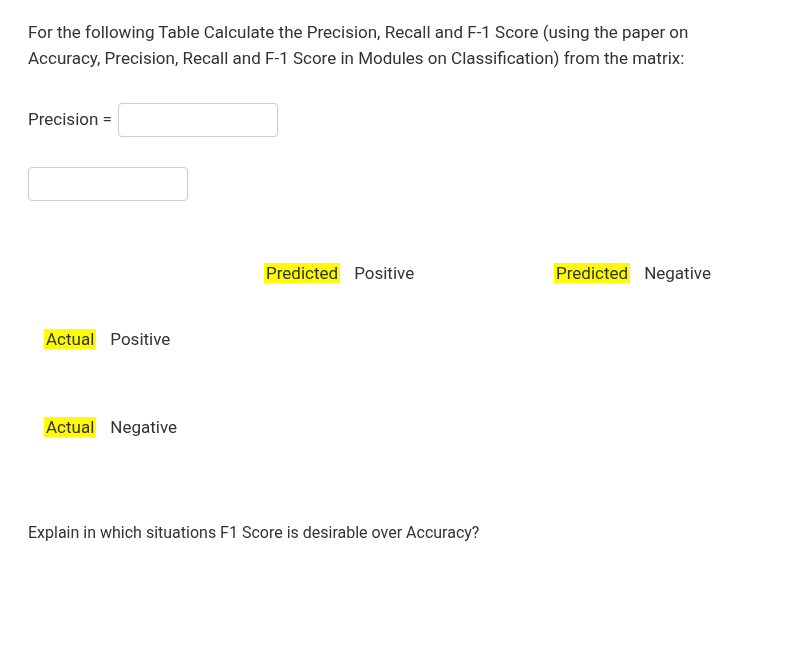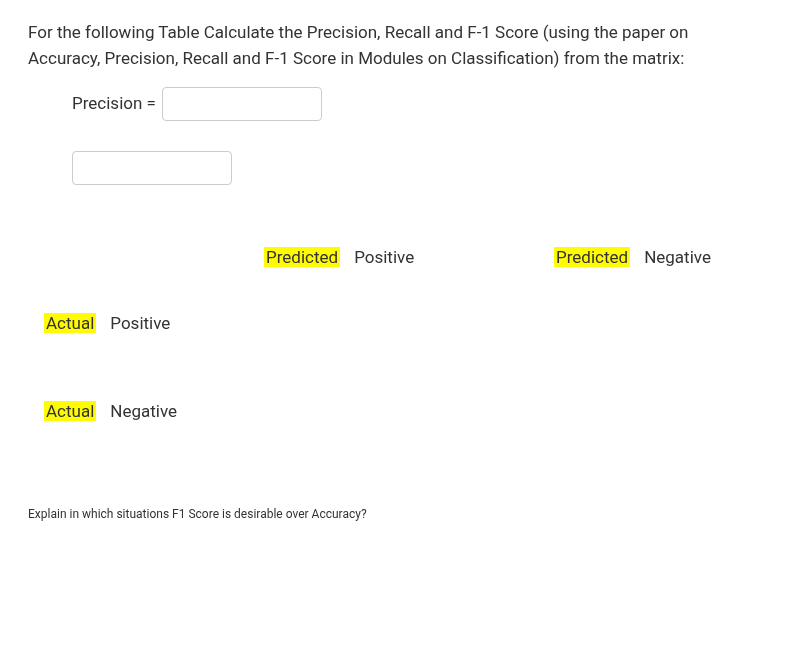--- a/index.html
+++ b/index.html
@@ -12,27 +12,26 @@
       color: #333;
       background: #fff;
       width: 787px;
       height: 646px;
       padding: 20px 28px;
       font-size: 17px;
       line-height: 1.5;
     }
     .intro-text {
       color: #333;
-      margin-bottom: 16px;
+      margin-bottom: 32px;
     }
     .input-row {
       display: flex;
       align-items: center;
       margin-bottom: 30px;
-      margin-left: 44px;
     }
     .input-label {
       color: #333;
       margin-right: 6px;
     }
     .text-input {
       border: 1px solid #ccc;
       border-radius: 4px;
       height: 34px;
       width: 160px;
@@ -69,21 +68,21 @@
       background-color: #fffb00;
       padding: 0 2px;
     }
     .stacked {
       display: flex;
       flex-direction: row;
       gap: 14px;
     }
     .bottom-question {
       margin-top: 54px;
-      font-size: 12px;
+      font-size: 16px;
       color: #333;
     }
     .data-row {
       margin-bottom: 36px;
     }
   </style>
 </head>
 <body>
 
 <div class="intro-text">For the following Table Calculate the Precision, Recall and F-1 Score (using the paper on Accuracy, Precision, Recall and F-1 Score in Modules on Classification)  from the matrix:</div>

